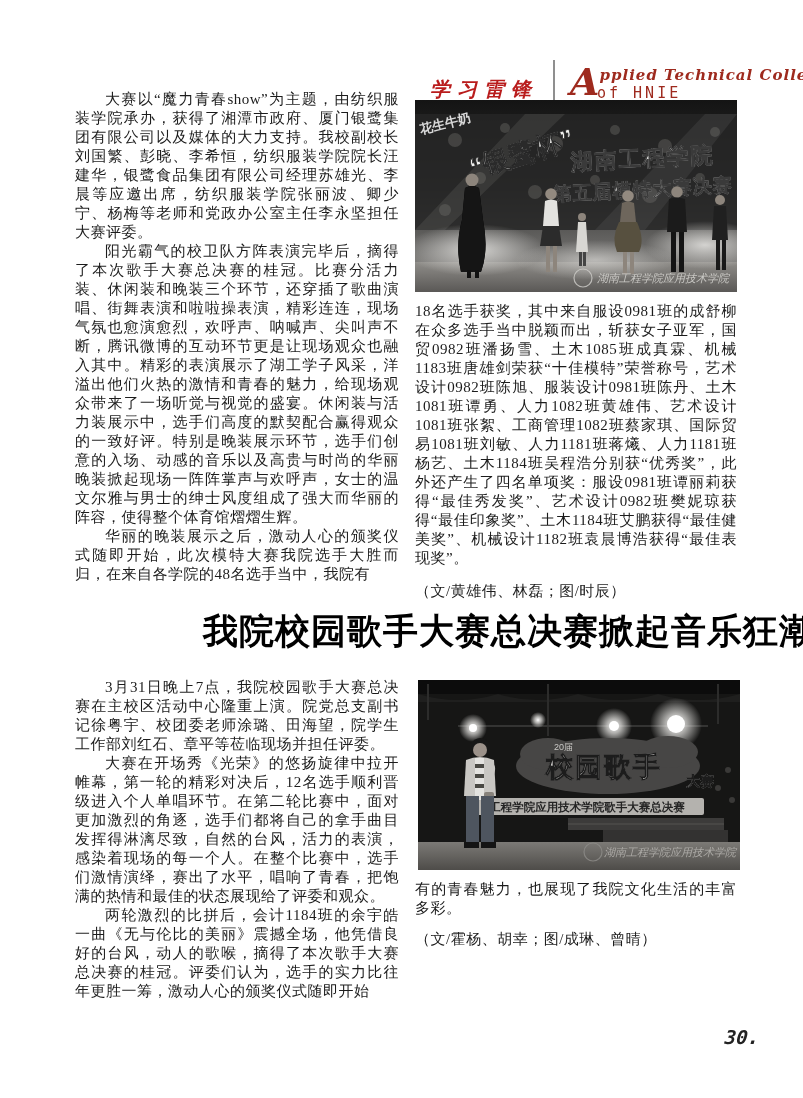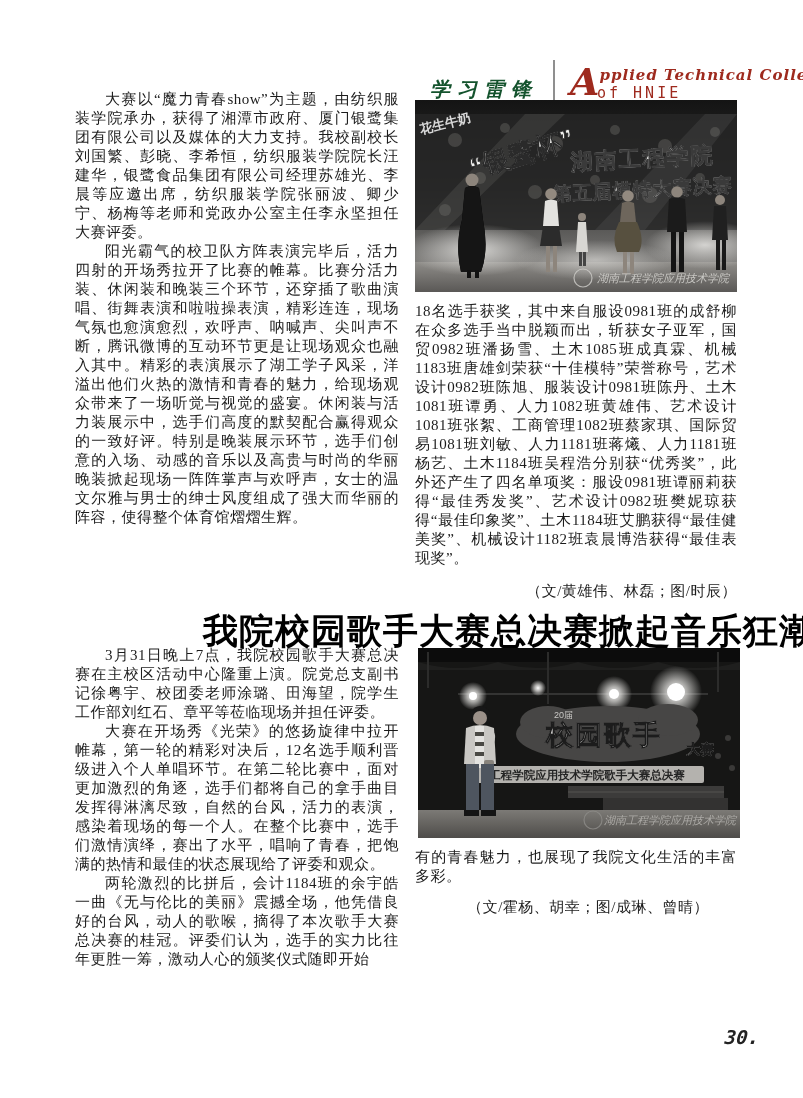--- a/index.html
+++ b/index.html
@@ -6,41 +6,41 @@
   body{
     width:803px;height:1098px;background:#ffffff;position:relative;overflow:hidden;
     font-family:"Liberation Serif","DejaVu Serif",serif;color:#1c1c1c;
   }
   .page{position:absolute;inset:0;}
 
   
   .masthead{position:absolute;top:60px;left:430px;display:flex;align-items:center;gap:15px;}
   .slogan{
     font-family:"DejaVu Serif",serif;font-style:italic;font-weight:bold;
-    font-size:20px;letter-spacing:7px;color:#14532d;white-space:nowrap;padding-top:12px;
+    font-size:20px;letter-spacing:7px;color:#b91c1c;white-space:nowrap;padding-top:12px;
   }
   .mast-divider{width:2px;height:46px;background:#8f8f8f;}
   .logo{color:#9e2a1e;line-height:1;}
   .logo-top{display:flex;align-items:flex-start;}
   .logo-A{font-family:"DejaVu Serif",serif;font-style:italic;font-weight:900;font-size:38px;line-height:0.9;}
   .logo-script{font-family:"DejaVu Serif",serif;font-style:italic;font-weight:600;font-size:15px;padding-top:3px;letter-spacing:1px;white-space:nowrap;}
   .logo-sub{font-family:"DejaVu Sans Mono",monospace;font-size:15px;letter-spacing:3px;margin-left:27px;margin-top:-14px;}
 
   
   .article{position:absolute;left:75px;width:662px;display:flex;gap:16px;}
   .article1{top:90px;}
-  .article2{top:646px;}
+  .article2{top:678px;}
   .col{width:324px;}
   .col.right{width:322px;}
   .para{
     margin:0;font-size:15px;line-height:19px;text-align:justify;
     text-indent:2em;letter-spacing:0.5px;
   }
   .para.no-indent{text-indent:0;}
-  .credit{margin:14px 0 0 0;font-size:15px;text-align:right;letter-spacing:0.5px;}
+  .credit{margin:14px 0 0 0;font-size:15px;letter-spacing:0.5px;}
   .article2 .credit{margin-top:12px;padding-right:28px;}
 
   
   .headline{
     position:absolute;top:608px;left:0;width:100%;margin:0;text-align:right;
     font-family:"Liberation Sans","DejaVu Sans",sans-serif;
     font-weight:700;font-size:35px;letter-spacing:1px;color:#000000;padding-left:12px;
   }
 
   
@@ -69,21 +69,22 @@
         <span class="logo-A">A</span>
         <span class="logo-script">pplied Technical College</span>
       </div>
       <div class="logo-sub">of HNIE</div>
     </div>
   </header>
 
   <section class="article article1">
     <div class="col left">
       <p class="para">大赛以“魔力青春show”为主题，由纺织服装学院承办，获得了湘潭市政府、厦门银鹭集团有限公司以及媒体的大力支持。我校副校长刘国繁、彭晓、李希恒，纺织服装学院院长汪建华，银鹭食品集团有限公司经理苏雄光、李晨等应邀出席，纺织服装学院张丽波、卿少宁、杨梅等老师和党政办公室主任李永坚担任大赛评委。</p>
-      <p class="para">阳光霸气的校卫队方阵表演完毕后，活力四射的开场秀拉开了比赛的帷幕。比赛分活力装、休闲装和晚装三个环节，还穿插了歌曲演唱、街舞表演和啦啦操表演，精彩连连，现场气氛也愈演愈烈，欢呼声、呐喊声、尖叫声不断，腾讯微博的互动环节更是让现场观众也融入其中。精彩的表演展示了湖工学子风采，洋溢出他们火热的激情和青春的魅力，给现场观众带来了一场听觉与视觉的盛宴。休闲装与活力装展示中，选手们高度的默契配合赢得观众的一致好评。特别是晚装展示环节，选手们创意的入场、动感的音乐以及高贵与时尚的华丽晚装掀起现场一阵阵掌声与欢呼声，女士的温文尔雅与男士的绅士风度组成了强大而华丽的阵容，使得整个体育馆熠熠生辉。</p>
+      <p class="para">阳光霸气的校卫队方阵表演完毕后，摘得了本次歌手大赛总决赛的桂冠。比赛分活力装、休闲装和晚装三个环节，还穿插了歌曲演唱、街舞表演和啦啦操表演，精彩连连，现场气氛也愈演愈烈，欢呼声、呐喊声、尖叫声不断，腾讯微博的互动环节更是让现场观众也融入其中。精彩的表演展示了湖工学子风采，洋溢出他们火热的激情和青春的魅力，给现场观众带来了一场听觉与视觉的盛宴。休闲装与活力装展示中，选手们高度的默契配合赢得观众的一致好评。特别是晚装展示环节，选手们创意的入场、动感的音乐以及高贵与时尚的华丽晚装掀起现场一阵阵掌声与欢呼声，女士的温文尔雅与男士的绅士风度组成了强大而华丽的阵容，使得整个体育馆熠熠生辉。</p>
+      <p class="para">华丽的晚装展示之后，激动人心的颁奖仪式随即开始，此次模特大赛我院选手大胜而归，在来自各学院的48名选手当中，我院有</p>
     </div>
     <div class="col right">
       <figure class="photo photo1">
         <svg width="322" height="192" viewBox="0 0 322 192">
           <defs>
             <linearGradient id="bg1" x1="0" y1="0" x2="0" y2="1">
               <stop offset="0" stop-color="#141414"></stop>
               <stop offset="0.45" stop-color="#30302f"></stop>
               <stop offset="0.78" stop-color="#6d6c6a"></stop>
               <stop offset="1" stop-color="#9a9894"></stop>

